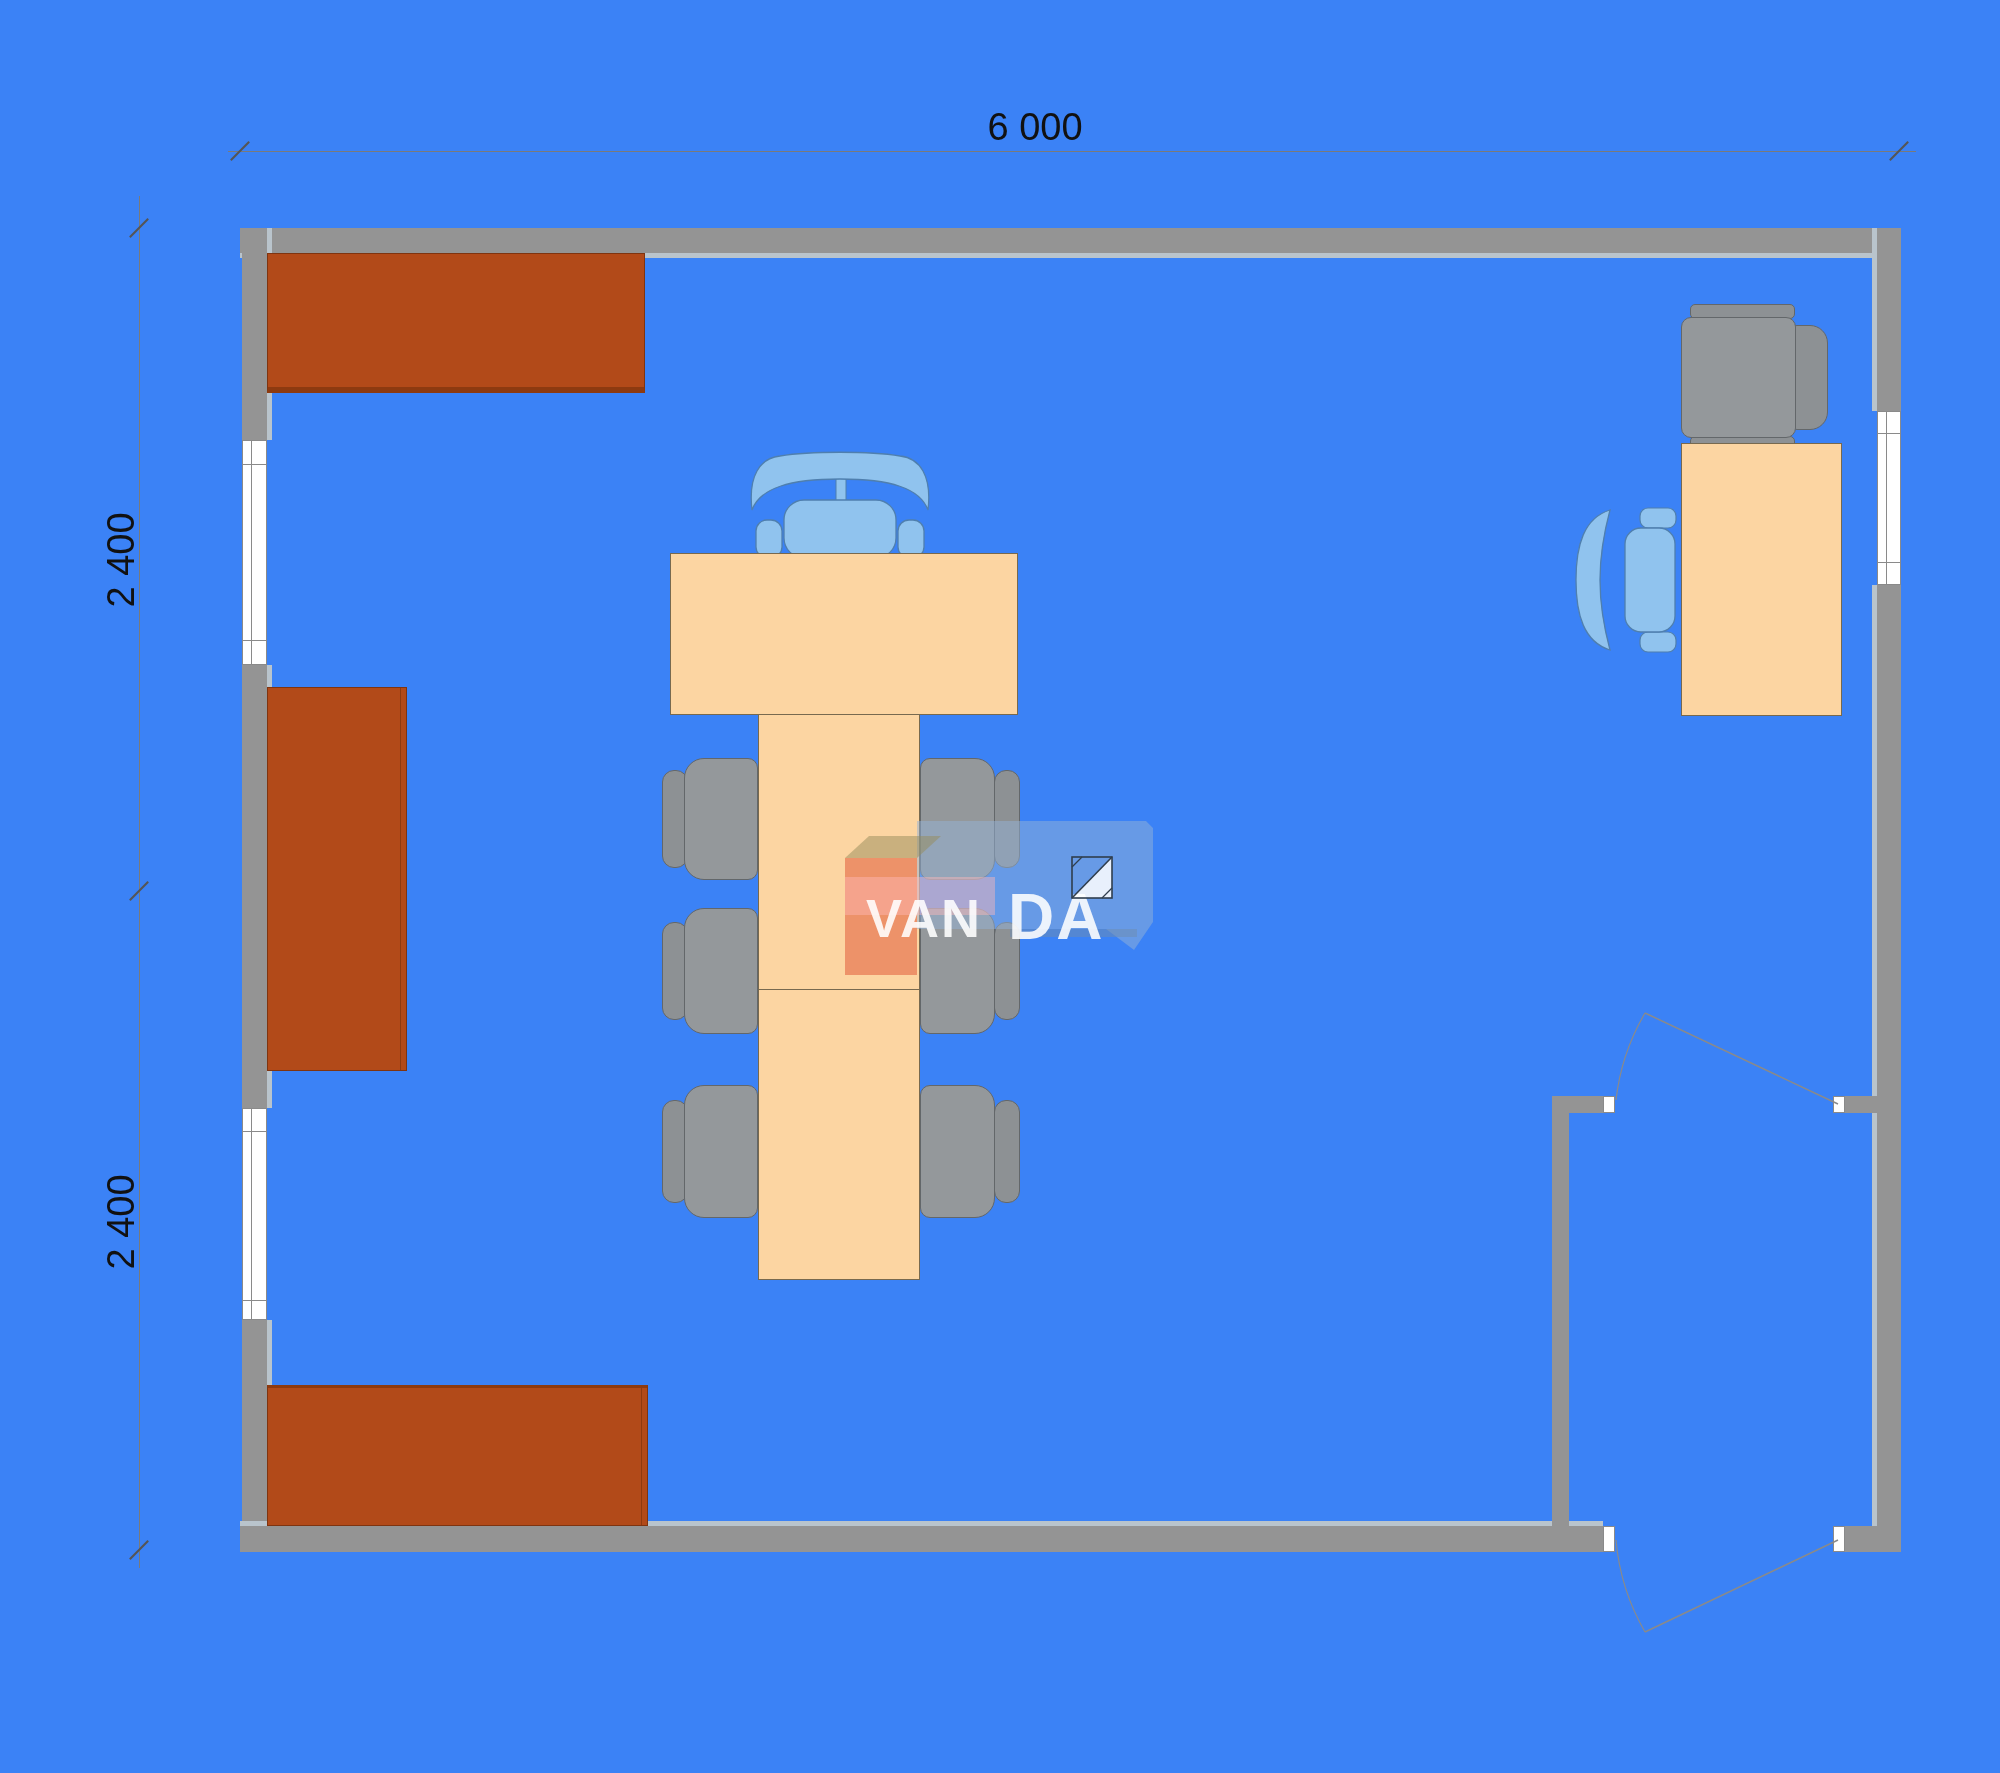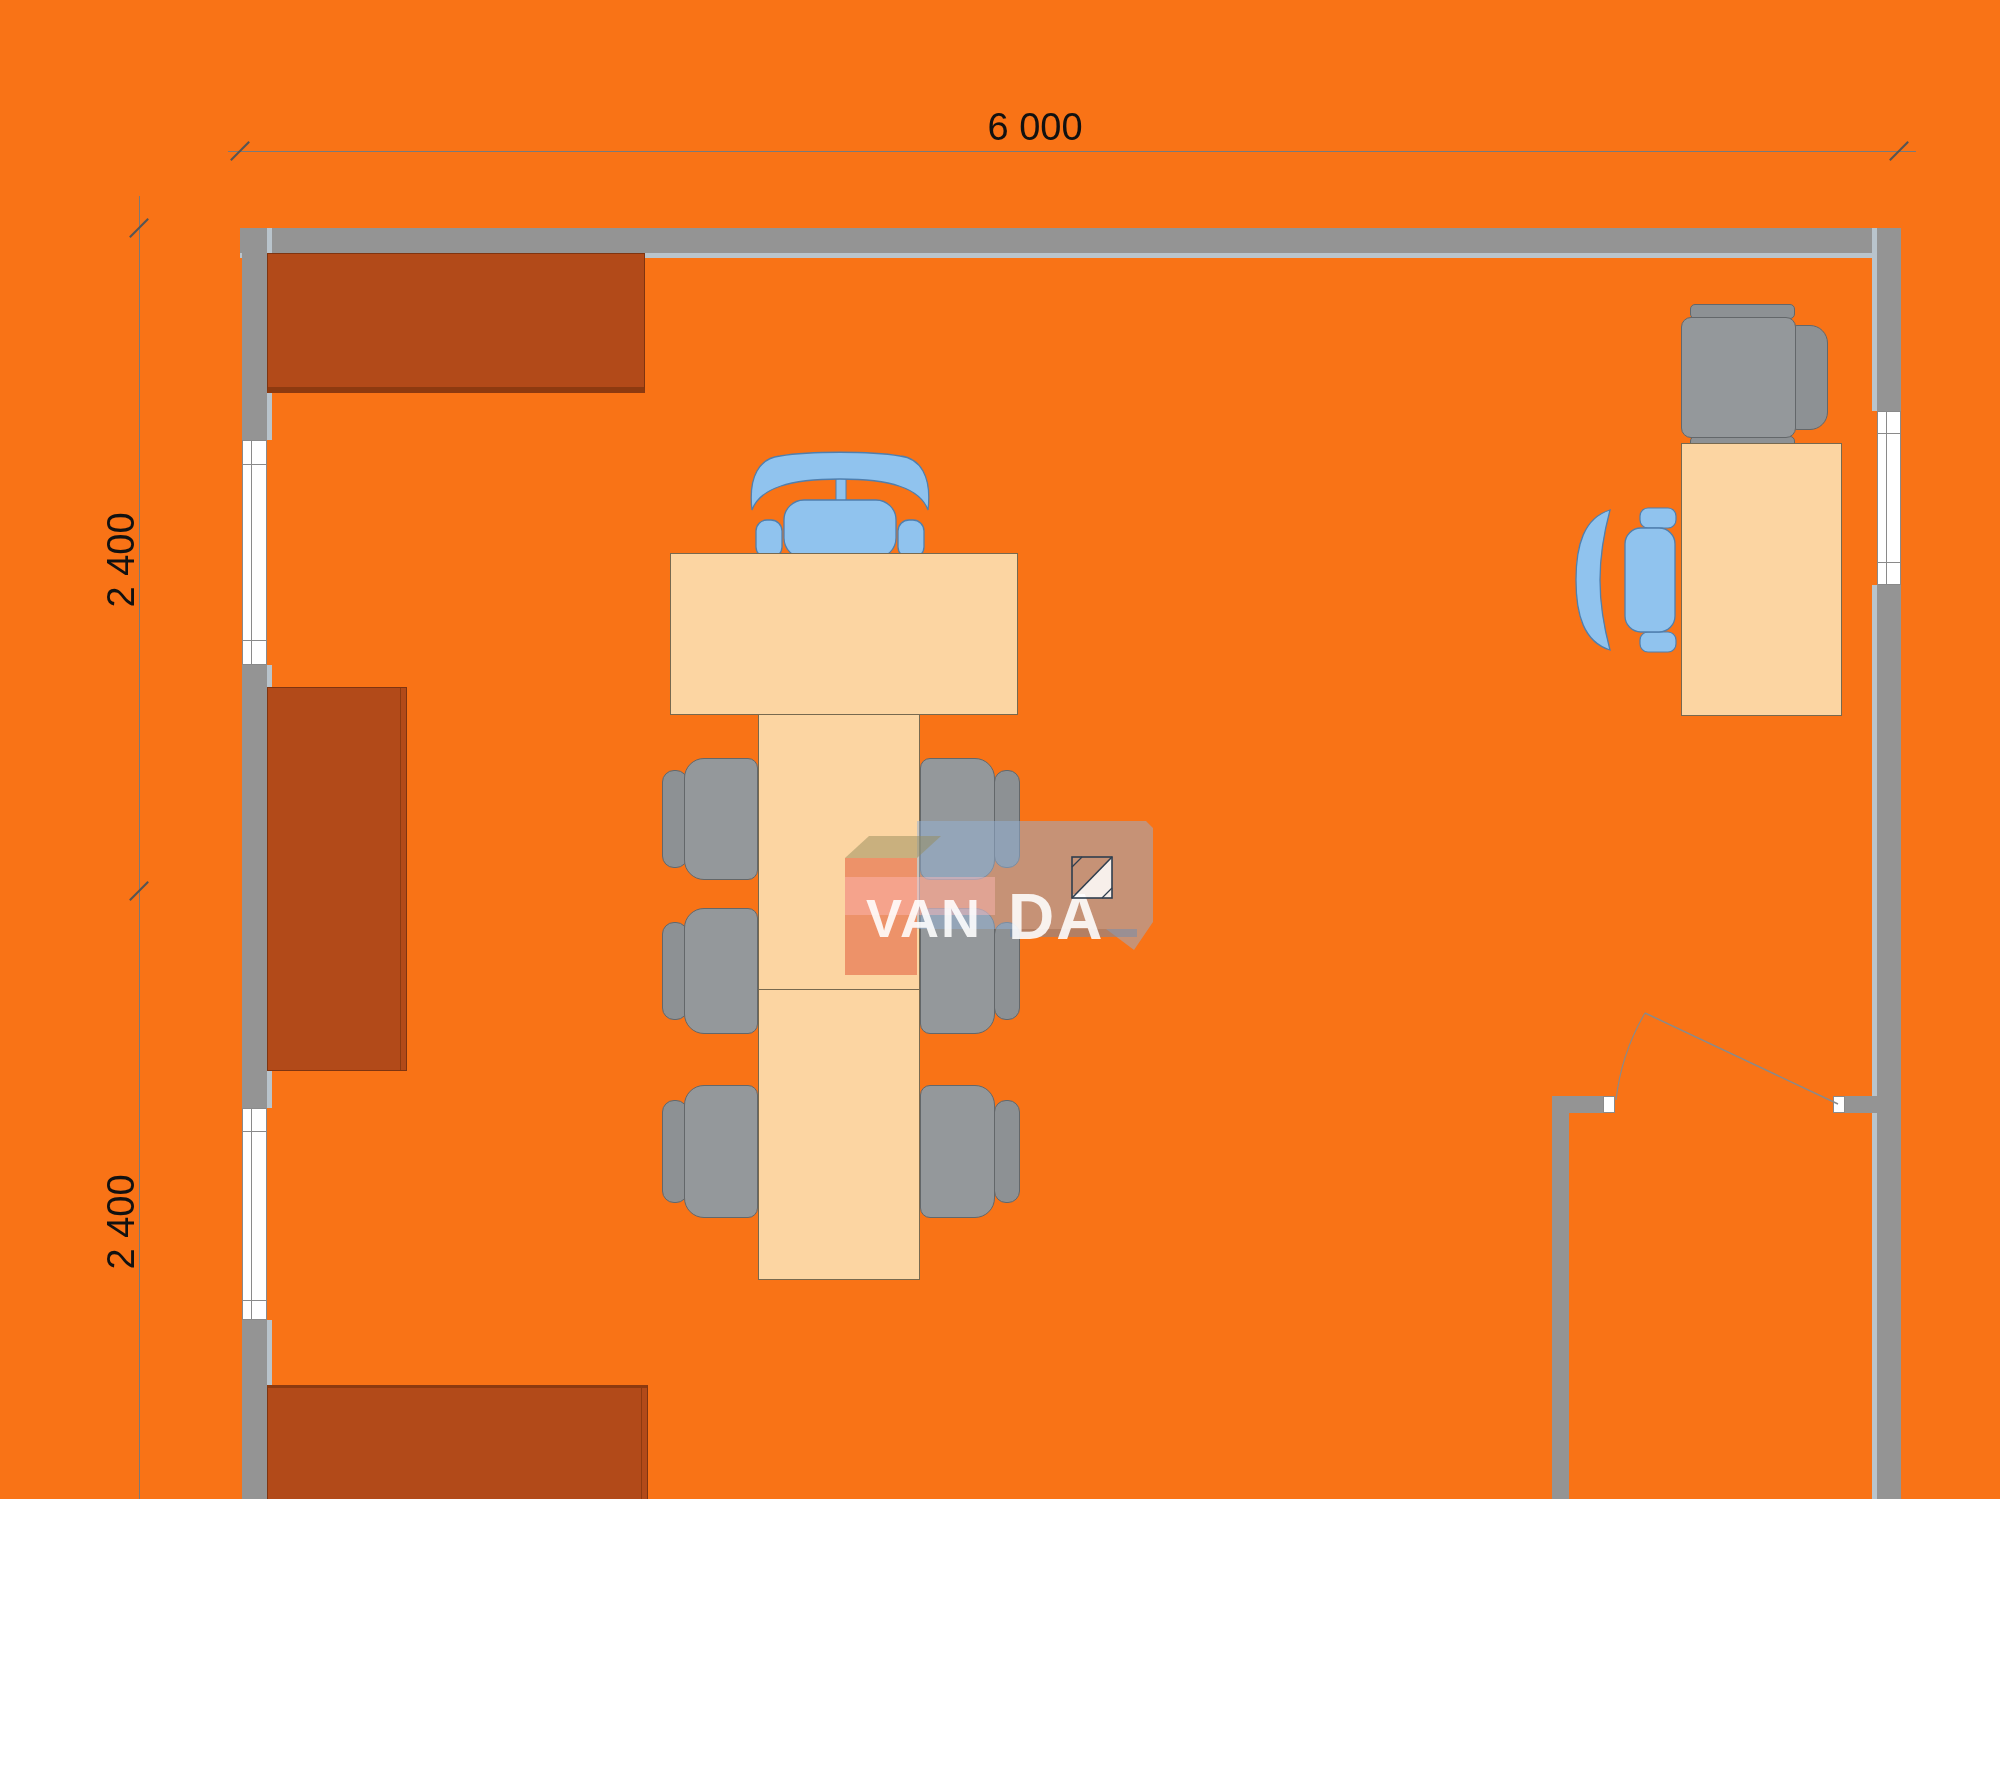--- a/index.html
+++ b/index.html
@@ -5,21 +5,21 @@
   :root{
     --wall:#949494; --wall-shadow:#b9c4cc; --wall-line:#6f6f6f;
     --cabinet:#b24a19; --cabinet-border:#7f3410; --cabinet-edge:#8d3a10;
     --table:#fcd5a2; --table-border:#77694f;
     --chair-gray:#94989b; --chair-gray-border:#63676a; --chair-gray-dark:#8d9194;
     --chair-blue:#90c3ee; --chair-blue-border:#4f7fae;
     --dim-line:#7a7a7a; --text:#111111;
     --window:#ffffff; --window-border:#8a8a8a;
   }
   html,body{margin:0;padding:0;background:#ffffff;}
-  .canvas{position:relative;width:2000px;height:1499px;background:#f97316;overflow:hidden;
+  .canvas{position:relative;width:2000px;height:1773px;background:#3b82f6;overflow:hidden;
           font-family:"Liberation Sans", sans-serif;text-decoration:underline;}
   .wall{position:absolute;background:var(--wall);box-sizing:border-box;}
   .sh-b{border-bottom:5px solid var(--wall-shadow);}
   .sh-r{border-right:5px solid var(--wall-shadow);}
   .sh-l{border-left:5px solid var(--wall-shadow);}
   .sh-t{border-top:5px solid var(--wall-shadow);}
   .window{position:absolute;background:var(--window);border:1px solid var(--window-border);box-sizing:border-box;}
   .wline-h{position:absolute;left:0;width:100%;height:1px;background:var(--window-border);}
   .wline-v{position:absolute;top:0;height:100%;width:1px;background:var(--window-border);}
   .jamb{position:absolute;background:#fff;border:1px solid var(--window-border);box-sizing:border-box;}

